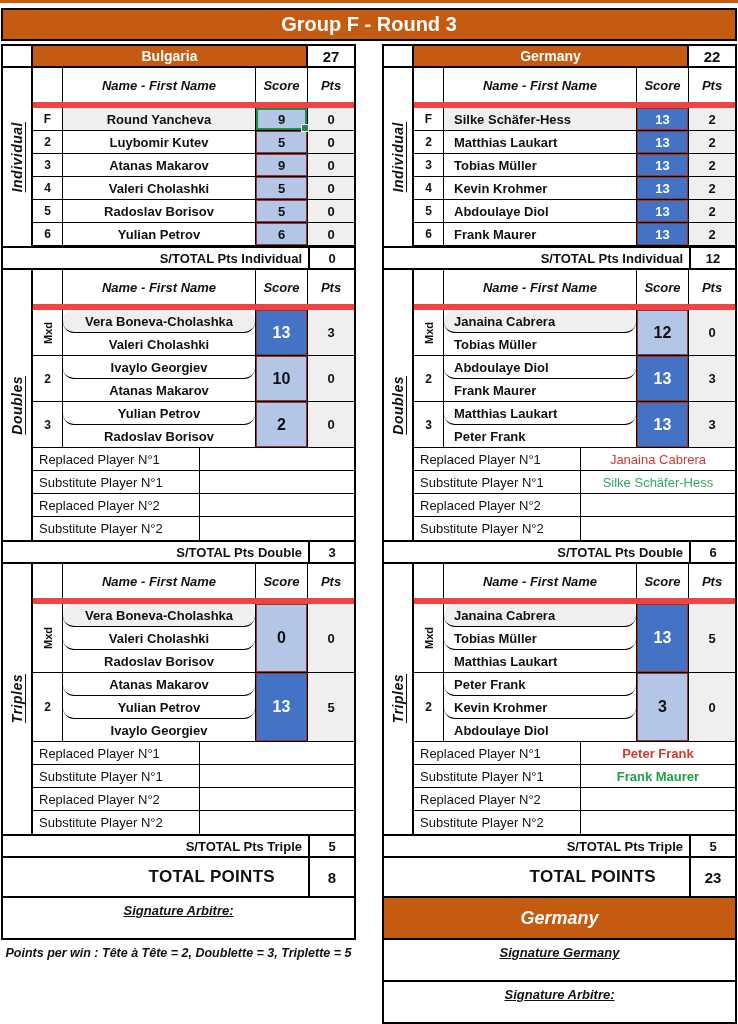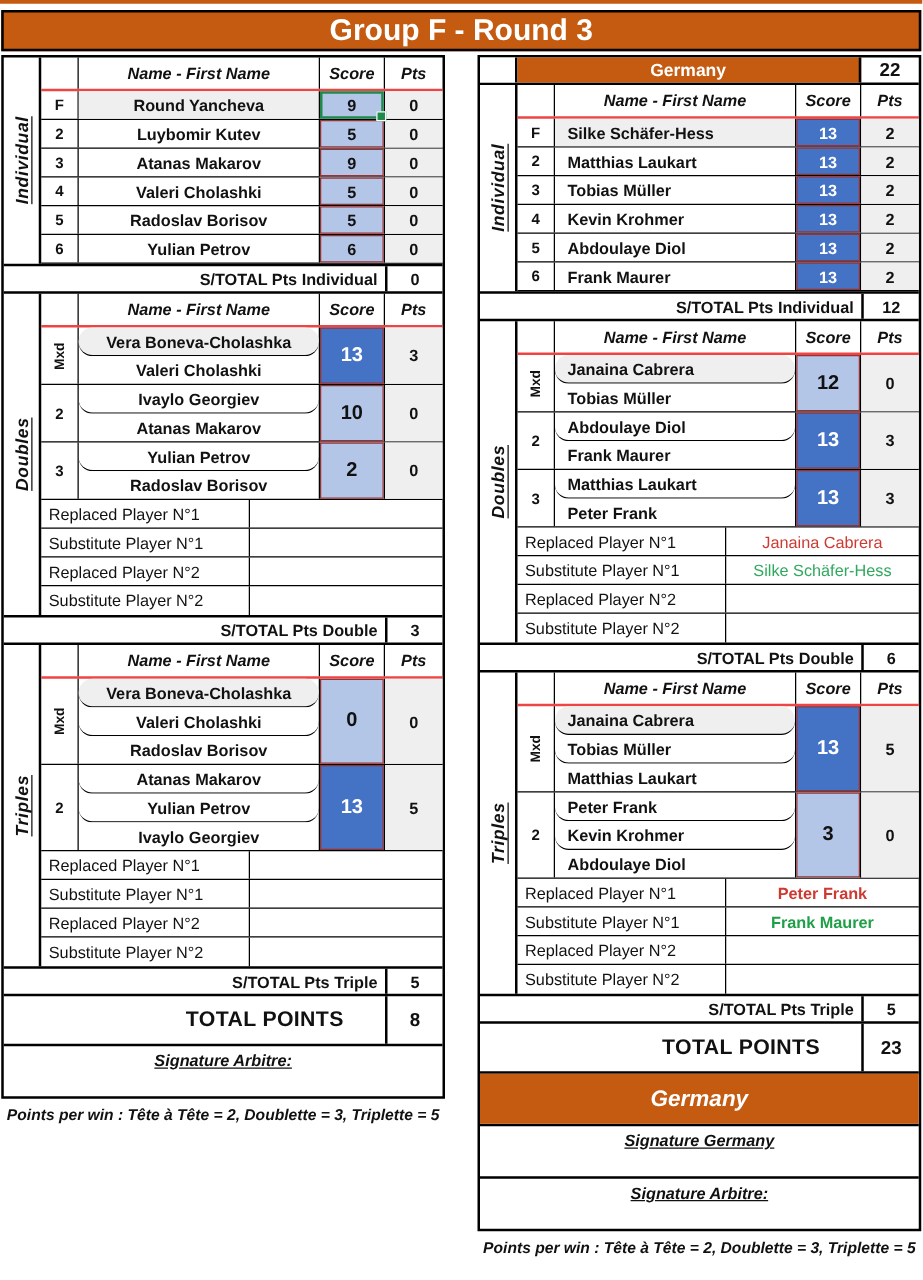--- a/index.html
+++ b/index.html
@@ -4,21 +4,21 @@
 <style>
   * { box-sizing: border-box; margin: 0; padding: 0; }
   html,body { width: 738px; height: 1024px; background: #fff;
     font-family: "Liberation Sans", sans-serif; color: #111; overflow: hidden; }
   .sheet { position: relative; width: 738px; height: 1024px; }
 
   .top-strip { position: absolute; top: 0; left: 0; width: 738px; height: 3px; background: #C55A11; }
 
   .title-bar { position: absolute; top: 8px; left: 1px; width: 736px; height: 33px;
     background: #C55A11; border: 2px solid #000; color: #fff; font-weight: 700;
-    font-size: 24px; display: flex; align-items: center; justify-content: center; }
+    font-size: 20px; display: flex; align-items: center; justify-content: center; }
 
   .halves { position: absolute; top: 44px; left: 1px; width: 736px; display: flex; gap: 26px; }
   .half-col { width: 355px; }
   .half { border: 2px solid #000; background: #fff; }
 
   .cc { display: flex; align-items: center; justify-content: center; }
 
   
   .team-row { display: flex; height: 22px; border-bottom: 2px solid #000; }
   .t-spacer { width: 30px; border-right: 2px solid #000; background: #fff; }
@@ -27,21 +27,21 @@
   .t-score { width: 46px; font-weight: 700; font-size: 15px; display: flex; align-items: center; justify-content: center; }
 
   
   .section { border-bottom: 2px solid #000; }
   .section-main { display: flex; }
   .v-label { width: 30px; border-right: 2px solid #000; display: flex; align-items: center; justify-content: center; }
   .v-label span { writing-mode: vertical-rl; transform: rotate(180deg); font-style: italic;
     font-weight: 700; text-decoration: underline; font-size: 14px; letter-spacing: .5px; }
   .sec-content { flex: 1; }
 
-  .hdr-row { display: flex; height: 27px; border-bottom: 2px solid #ef4444;
+  .hdr-row { display: flex; height: 40px; border-bottom: 6px solid #ef4444;
     font-style: italic; font-weight: 700; font-size: 13px; }
   .h-num { width: 30px; border-right: 1px solid #000; }
   .h-name { flex: 1; border-right: 1px solid #000; }
   .h-score { width: 52px; border-right: 1px solid #000; }
   .h-pts { width: 46px; }
 
   .p-row { display: flex; height: 23px; border-bottom: 1px solid #000;
     font-size: 13px; font-weight: 700; }
   .c-num { width: 30px; border-right: 1px solid #000; font-size: 12px; }
   .c-name { flex: 1; border-right: 1px solid #000; }
@@ -105,20 +105,25 @@
 <body>
 
 <div class="sheet">
   <div class="top-strip"></div>
   <div class="title-bar">Group F - Round 3</div>
 
   <div class="halves">
 
     <div class="half-col">
       <div class="half">
+        <div class="team-row">
+          <div class="t-spacer"></div>
+          <div class="t-name">Bulgaria</div>
+          <div class="t-score">27</div>
+        </div>
 
         <div class="section">
           <div class="section-main">
             <div class="v-label">
                 <span>Individual</span>
               </div>
             <div class="sec-content">
               <div class="hdr-row">
                 <div class="h-num cc"></div>
                 <div class="h-name cc">Name - First Name</div>

